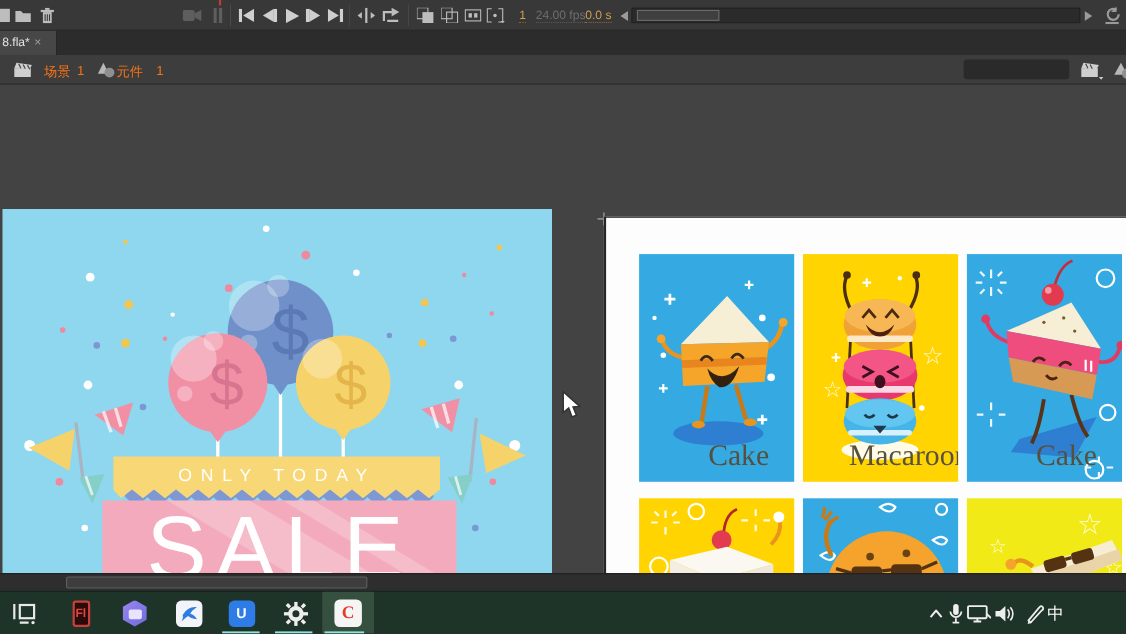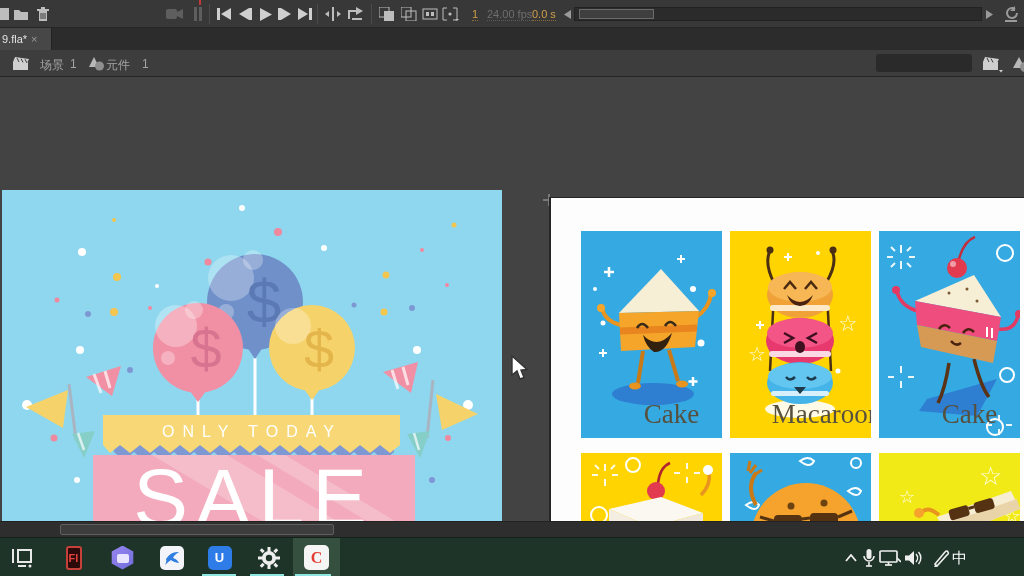--- a/index.html
+++ b/index.html
@@ -18,21 +18,21 @@
   .tl-arrow{position:absolute;top:9px;width:10px;height:10px;display:flex;align-items:center;justify-content:center;}
 
   
   .tabbar{position:absolute;left:0;top:28px;width:1024px;height:22px;background:#2c2c2c;}
   .tab{position:absolute;left:0;top:0;height:22px;width:52px;background:#474747;display:flex;align-items:center;padding:0 4px 0 2px;border-right:1px solid #222;}
   .tab-title{font-size:11px;color:#e2e2e2;white-space:nowrap;}
   .tab-close{margin-left:4px;font-size:11px;color:#9a9a9a;cursor:default;}
 
   
   .editbar{position:absolute;left:0;top:50px;width:1024px;height:27px;background:#3d3d3d;border-bottom:1px solid #262626;}
-  .crumb-text{position:absolute;top:7px;font-size:12px;color:#a3a3a3;}
+  .crumb-text{position:absolute;top:7px;font-size:12px;color:#f97316;}
   .eb-icon{position:absolute;top:6px;}
   .eb-field{position:absolute;left:876px;top:4px;width:96px;height:18px;background:#2a2a2a;border-radius:3px;}
 
   
   .workarea{position:absolute;left:0;top:77px;width:1024px;height:444px;background:#434343;overflow:hidden;}
   .stage-left{position:absolute;left:2px;top:113px;width:500px;height:331px;overflow:hidden;}
   .stage-right{position:absolute;left:549px;top:120px;width:475px;height:324px;background:#fdfdfd;border-left:2px solid #262626;border-top:1px solid #262626;overflow:hidden;}
   .reg-cross{position:absolute;left:543px;top:115px;}
   .card{position:absolute;width:141px;height:207px;overflow:hidden;}
   .card-blue{background:#35a9e1;}
@@ -200,21 +200,21 @@
       <svg width="16" height="16">
           <path d="M12,3 a5,5 0 1 0 2,4" fill="none" stroke="#9a9a9a" stroke-width="2"></path>
           <path d="M12,0 v5 h-5 z" fill="#9a9a9a"></path>
           <line x1="2" y1="15" x2="14" y2="15" stroke="#9a9a9a" stroke-width="2"></line>
         </svg>
       </span>
   </div>
 
   <div class="tabbar">
     <div class="tab">
-      <span class="tab-title">9.fla*</span>
+      <span class="tab-title">8.fla*</span>
       <span class="tab-close">×</span>
     </div>
   </div>
 
   <div class="editbar">
     <span class="eb-icon" style="left:12px">
       <svg width="18" height="15">
           <rect x="1" y="6" width="15" height="8" fill="#cfcfcf"></rect>
           <path d="M1,6 l2,-5 l14,2 l-2,4 z" fill="#cfcfcf"></path>
           <line x1="5" y1="2" x2="7" y2="6" stroke="#3d3d3d"></line>

